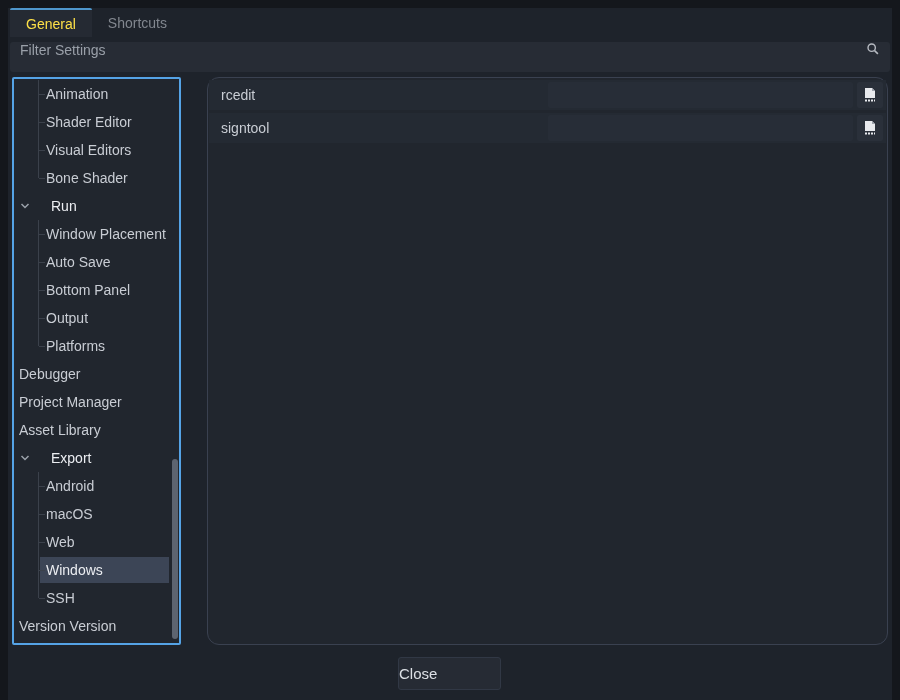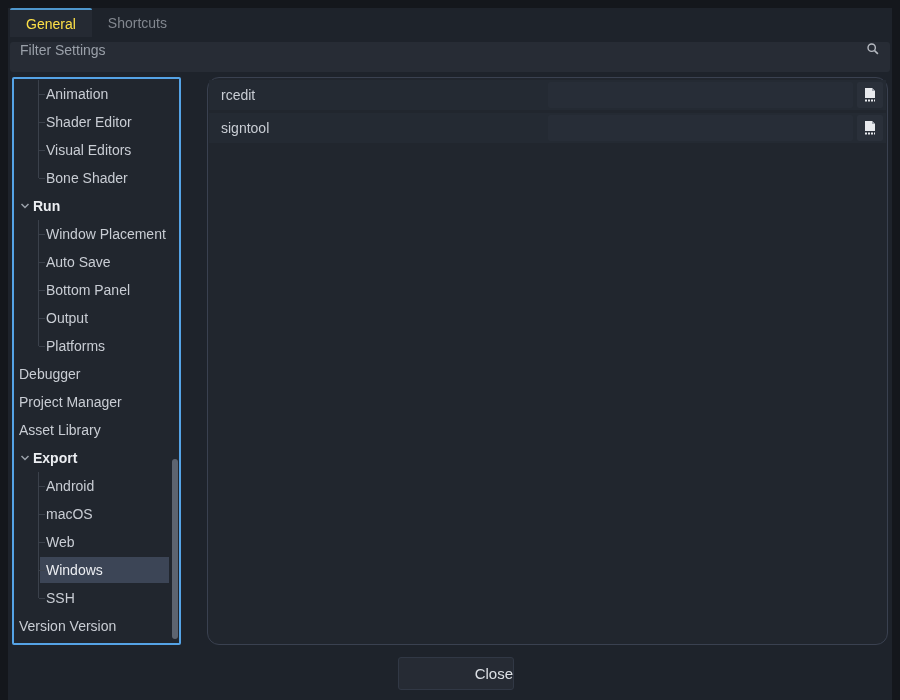--- a/index.html
+++ b/index.html
@@ -23,38 +23,38 @@
   .filterbar{position:absolute;left:2px;top:34px;width:880px;height:30px;background:var(--filter-bg);border-radius:3px;display:flex;align-items:flex-start;padding:0 10px}
   .filterbar .ph{flex:1;font-size:14px;color:var(--placeholder)}
   .filterbar svg{flex:none}
 
   
   .tree{position:absolute;left:4px;top:69px;width:169px;height:568px;background:var(--panel-bg);border:2px solid var(--focus);border-radius:2px;padding-top:1px;overflow:hidden}
   .trow{height:28px;display:flex;align-items:center;position:relative;font-size:14px;color:var(--text);white-space:nowrap}
   .trow .lbl{position:relative;z-index:2}
   .trow.child{padding-left:32px}
   .trow.top{padding-left:5px}
-  .trow.section{padding-left:19px;font-weight:bold;color:var(--text-bright)}
+  .trow.section{padding-left:37px;font-weight:normal;color:var(--text-bright)}
   .trow.child::before{content:'';position:absolute;left:24px;top:0;bottom:0;border-left:1px solid var(--guide);z-index:1}
   .trow.child.last::before{bottom:50%}
   .trow.child::after{content:'';position:absolute;left:25px;top:50%;width:6px;border-top:1px solid var(--guide);z-index:1}
   .trow.selected{color:var(--text-bright)}
   .trow.selected .hl{position:absolute;left:26px;right:10px;top:1px;bottom:1px;background:var(--selection);z-index:0}
   .chev{position:absolute;left:5px;top:8px;z-index:2}
   .tree .thumb{position:absolute;right:1px;top:380px;width:6px;height:180px;background:var(--scrollbar);border-radius:3px;z-index:3}
 
   
   .panel{position:absolute;left:199px;top:69px;width:681px;height:568px;background:var(--panel-bg);border:1px solid var(--panel-border);border-radius:12px;padding-top:2px}
   .srow{height:30px;margin:0 1px 3px 1px;background:var(--row-bg);display:flex;align-items:center;position:relative}
   .srow .slbl{padding-left:12px;font-size:14px;color:var(--text)}
   .srow .field{position:absolute;left:339px;top:2px;width:305px;height:26px;background:var(--field-bg);border-radius:2px;font-size:13px;color:var(--text);padding:5px 6px}
   .srow .fbtn{position:absolute;left:648px;top:2px;width:26px;height:26px;background:var(--btn-bg);border-radius:2px;display:flex;align-items:center;justify-content:center}
 
   
-  .close-btn{position:absolute;left:390px;top:649px;width:116px;height:33px;background:var(--close-bg);border:1px solid #313845;border-radius:3px;color:#dce0e5;font-size:15px;font-family:inherit;display:flex;align-items:center;justify-content:flex-end;cursor:default}
+  .close-btn{position:absolute;left:390px;top:649px;width:103px;height:33px;background:var(--close-bg);border:1px solid #313845;border-radius:3px;color:#dce0e5;font-size:15px;font-family:inherit;display:flex;align-items:center;justify-content:flex-start;cursor:default}
 </style>
 </head>
 <body>
 
 <div class="dialog">
 
   <div class="tabbar">
     <div class="tab active">
       <span>General</span>
     </div>

